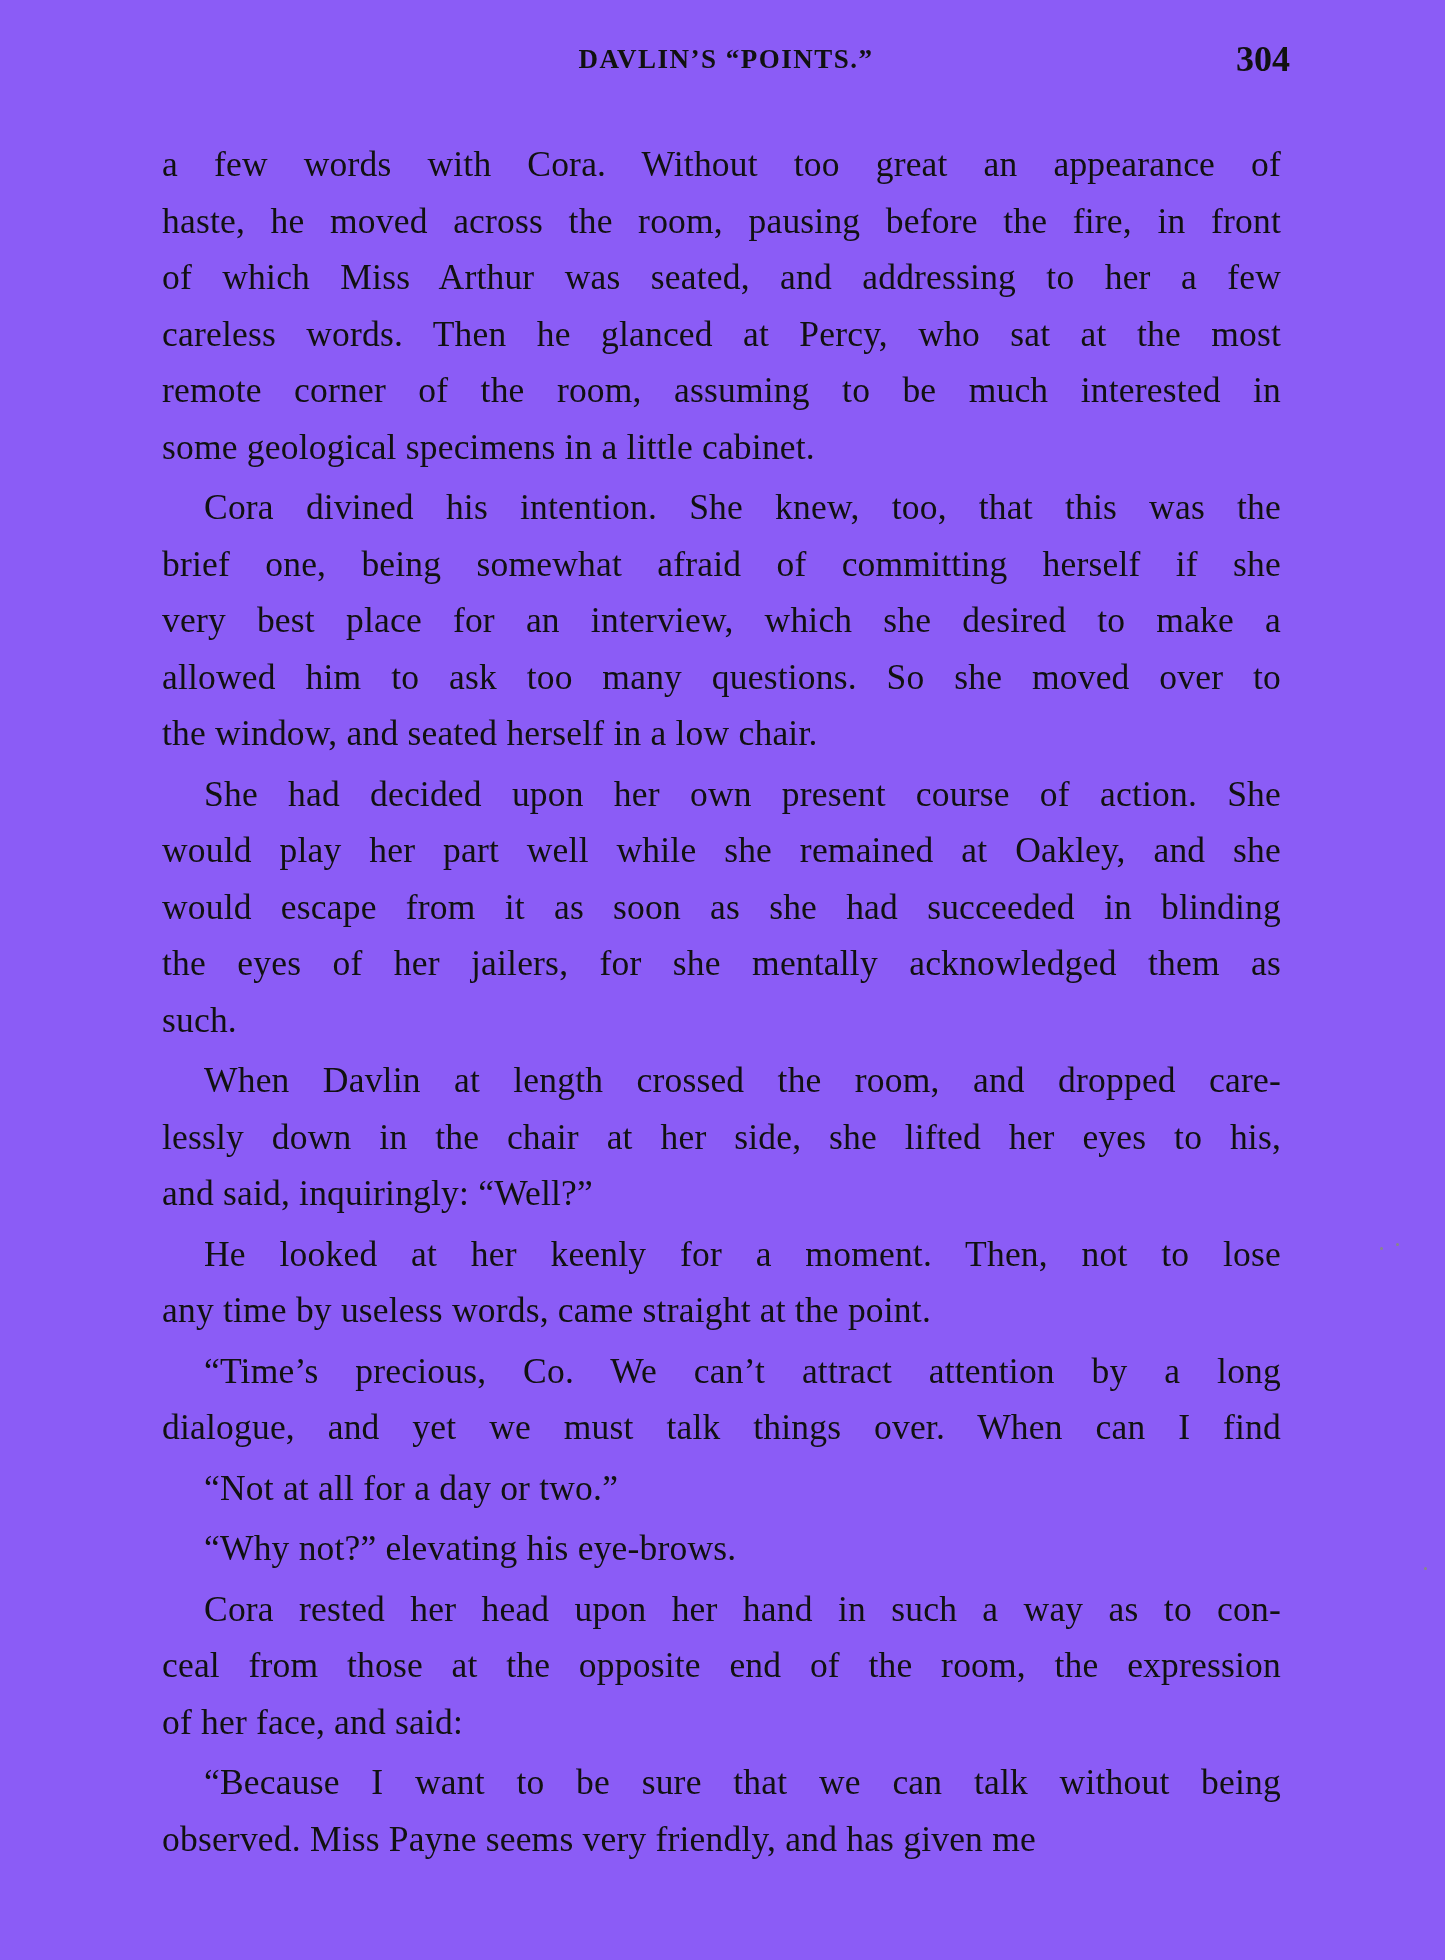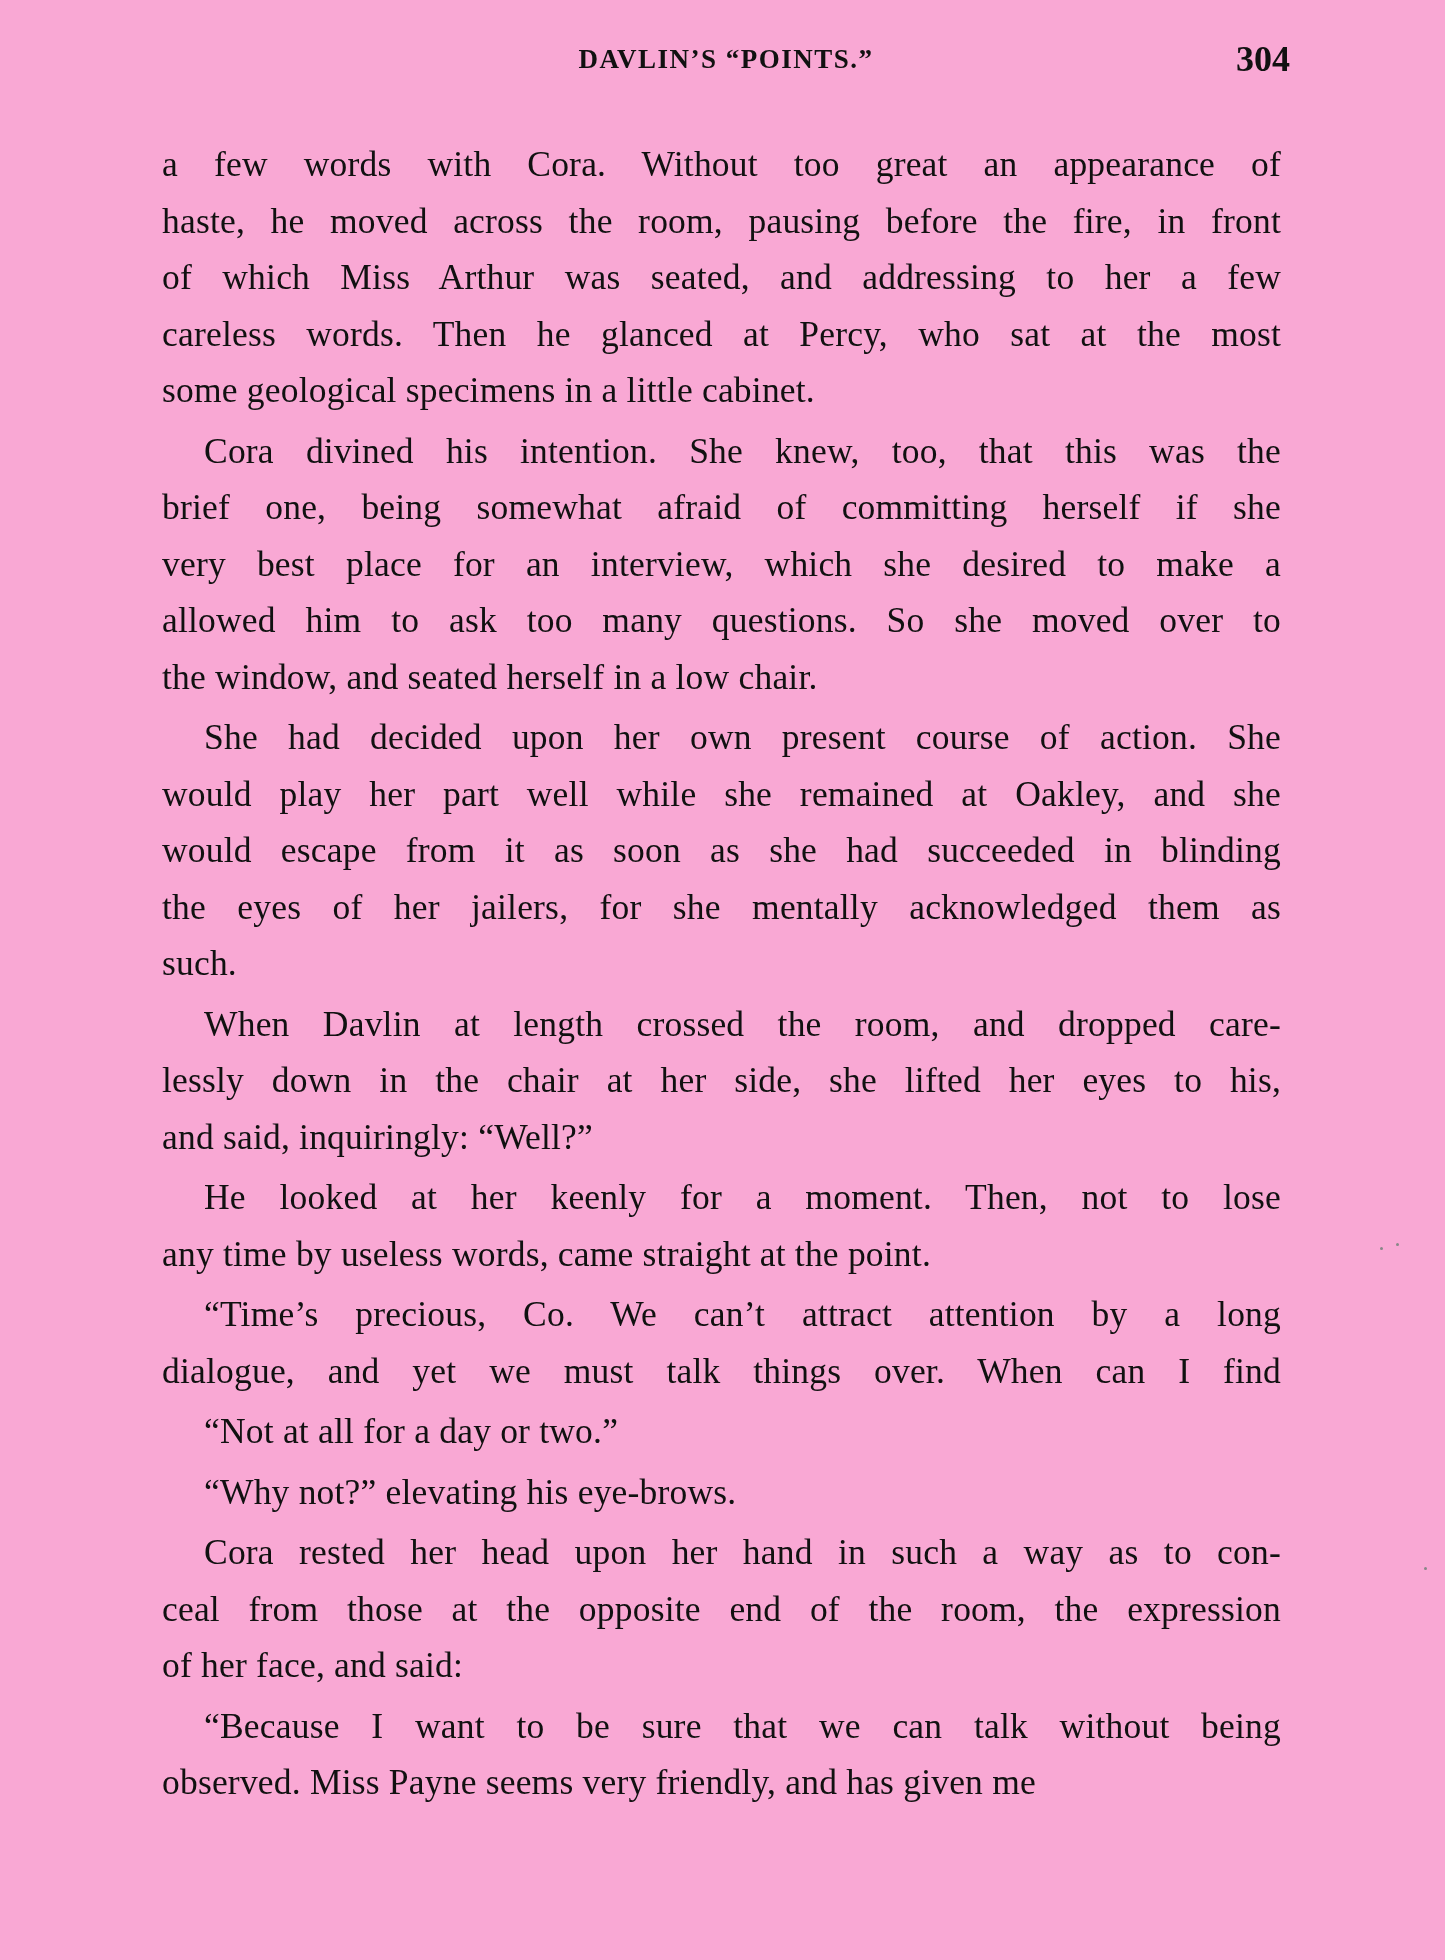--- a/index.html
+++ b/index.html
@@ -14,21 +14,21 @@
       overflow: hidden;
       font-family: "Liberation Serif", "DejaVu Serif", serif;
       color: #111111;
     }
     .page {
       position: absolute;
       left: 0;
       top: 0;
       width: 1445px;
       height: 1960px;
-      background: #f9a8d4;
+      background: #8b5cf6;
     }
     .running-head {
       position: absolute;
       top: 36px;
       left: 162px;
       width: 1128px;
       height: 60px;
     }
     .running-title {
       position: absolute;
@@ -91,20 +91,21 @@
     <div class="running-title">DAVLIN’S “POINTS.”</div>
     <div class="page-number">304</div>
   </div>
 
   <div class="body-text" id="body-text">
       <div class="para">
         <span class="line">a few words with Cora. Without too great an appearance of</span>
         <span class="line">haste, he moved across the room, pausing before the fire, in front</span>
         <span class="line">of which Miss Arthur was seated, and addressing to her a few</span>
         <span class="line">careless words. Then he glanced at Percy, who sat at the most</span>
+        <span class="line">remote corner of the room, assuming to be much interested in</span>
         <span class="line last">some geological specimens in a little cabinet.</span>
       </div>
       <div class="para">
         <span class="line indent">Cora divined his intention. She knew, too, that this was the</span>
         <span class="line">brief one, being somewhat afraid of committing herself if she</span>
         <span class="line">very best place for an interview, which she desired to make a</span>
         <span class="line">allowed him to ask too many questions. So she moved over to</span>
         <span class="line last">the window, and seated herself in a low chair.</span>
       </div>
       <div class="para">

